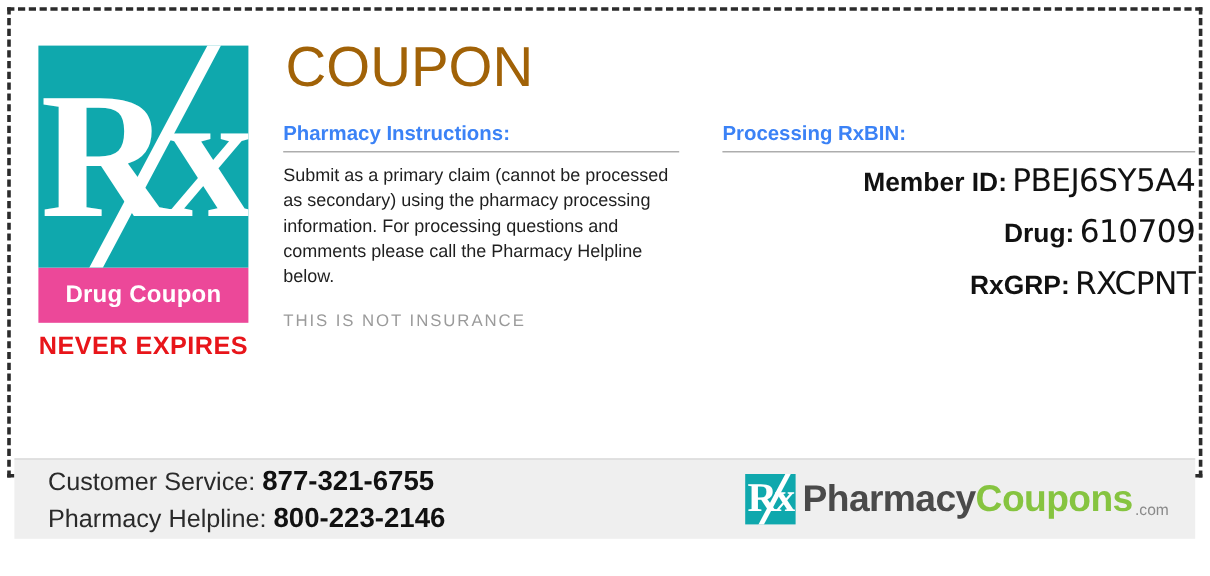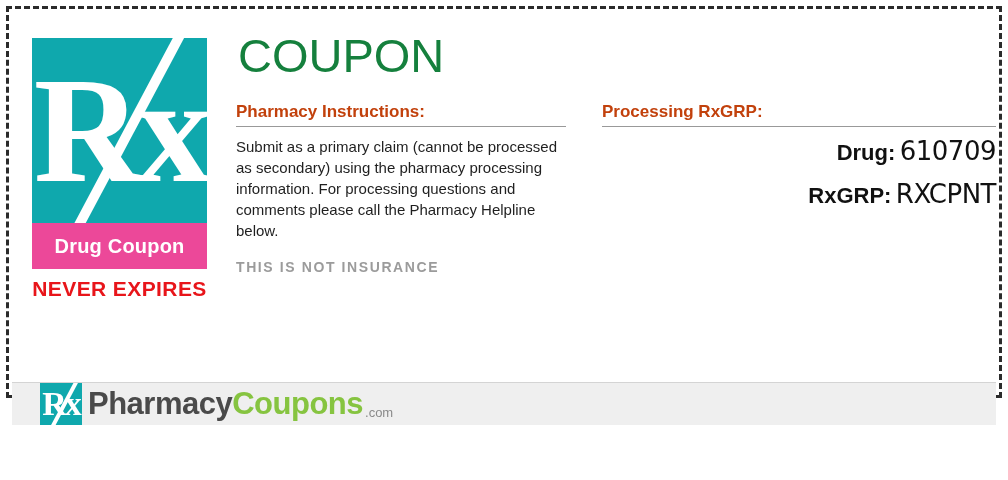--- a/index.html
+++ b/index.html
@@ -124,21 +124,21 @@
     line-height: 66px;
     font-weight: bold;
     color: #111111;
     letter-spacing: -1px;
     margin: 0;
     white-space: nowrap;
   }
   .coupon-word {
     font-size: 47px;
     line-height: 56px;
-    color: #15803d;
+    color: #a16207;
     margin: 2px 0 0 2px;
     letter-spacing: 0px;
   }
 
   .two-cols {
     display: flex;
     flex-direction: row;
     margin-top: 18px;
   }
   .col-left {
@@ -146,40 +146,40 @@
     flex: 0 0 330px;
   }
   .col-right {
     flex: 1 1 auto;
     padding-left: 36px;
   }
 
   .section-head {
     font-size: 17px;
     font-weight: bold;
-    color: #c2410c;
+    color: #3b82f6;
     padding-bottom: 4px;
     border-bottom: 1px solid #999;
     display: block;
     margin-bottom: 9px;
   }
   .col-right .section-head { font-weight: bold; }
 
   .instructions {
     font-size: 15px;
     line-height: 21px;
     color: #1f1f1f;
     margin: 0;
   }
   .not-insurance {
     margin-top: 18px;
     font-size: 14px;
     letter-spacing: 1.6px;
     color: #9b9b9b;
-    font-weight: bold;
+    font-weight: normal;
   }
 
   .info-row {
     text-align: right;
     margin-bottom: 13px;
     white-space: nowrap;
   }
   .info-label {
     font-size: 22px;
     font-weight: bold;
@@ -288,39 +288,53 @@
 
         <div class="two-cols">
 
           <div class="col-left">
             <span class="section-head">Pharmacy Instructions:</span>
             <p class="instructions">Submit as a primary claim (cannot be processed as secondary) using the pharmacy processing information. For processing questions and comments please call the Pharmacy Helpline below.</p>
             <div class="not-insurance">THIS IS NOT INSURANCE</div>
           </div>
 
           <div class="col-right">
-            <span class="section-head">Processing RxGRP:</span>
-
+            <span class="section-head">Processing RxBIN:</span>
+
+            <div class="info-row">
+              <span class="info-label">Member ID:</span>
+              <span class="info-value">PBEJ6SY5A4</span>
+            </div>
 
             <div class="info-row">
               <span class="info-label">Drug:</span>
               <span class="info-value">610709</span>
             </div>
 
             <div class="info-row">
               <span class="info-label">RxGRP:</span>
               <span class="info-value">RXCPNT</span>
             </div>
           </div>
 
         </div>
       </div>
     </div>
 
     <div class="footer">
+      <div class="footer-left">
+        <div class="footer-line">
+          <span>Customer Service:</span>
+          <span class="num">877-321-6755</span>
+        </div>
+        <div class="footer-line">
+          <span>Pharmacy Helpline:</span>
+          <span class="num">800-223-2146</span>
+        </div>
+      </div>
 
       <div class="brand">
         <div class="brand-tile">
           <div class="g">Rx</div>
           <div class="sl"></div>
         </div>
         <div class="brand-text">
           <span class="dark">Pharmacy</span><span class="green">Coupons</span>
         </div>
         <span class="brand-dotcom">.com</span>

